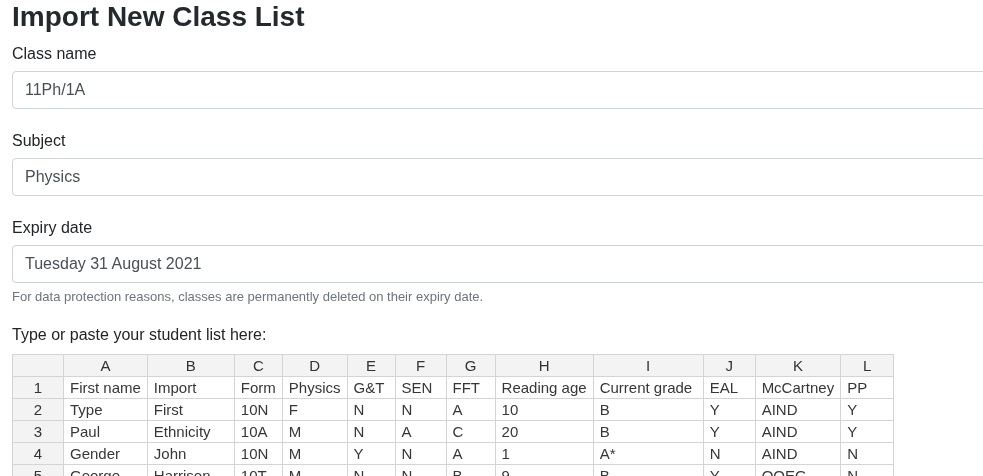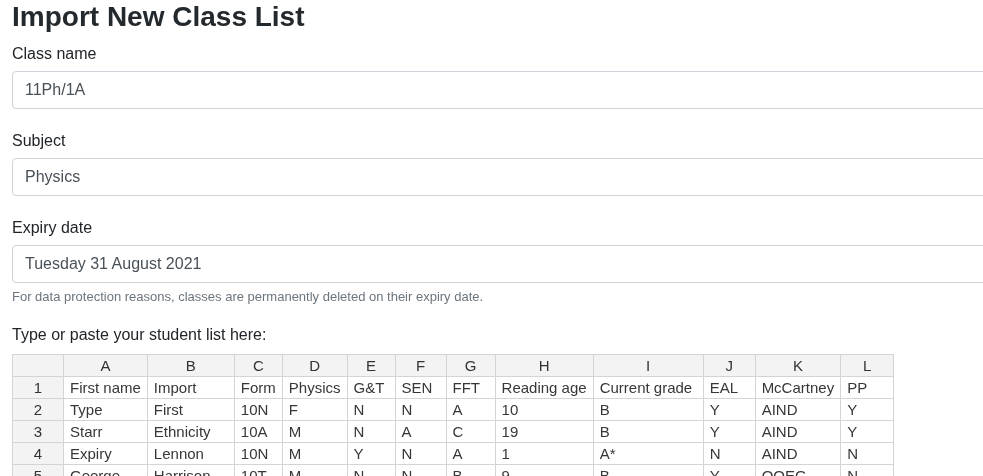--- a/index.html
+++ b/index.html
@@ -163,37 +163,37 @@
           <td>N</td>
           <td>A</td>
           <td>10</td>
           <td>B</td>
           <td>Y</td>
           <td>AIND</td>
           <td>Y</td>
         </tr>
         <tr>
           <th>3</th>
-          <td>Starr</td>
+          <td>Paul</td>
           <td>Ethnicity</td>
           <td>10A</td>
           <td>M</td>
           <td>N</td>
           <td>A</td>
           <td>C</td>
-          <td>19</td>
+          <td>20</td>
           <td>B</td>
           <td>Y</td>
           <td>AIND</td>
           <td>Y</td>
         </tr>
         <tr>
           <th>4</th>
-          <td>Expiry</td>
-          <td>Lennon</td>
+          <td>Gender</td>
+          <td>John</td>
           <td>10N</td>
           <td>M</td>
           <td>Y</td>
           <td>N</td>
           <td>A</td>
           <td>1</td>
           <td>A*</td>
           <td>N</td>
           <td>AIND</td>
           <td>N</td>

